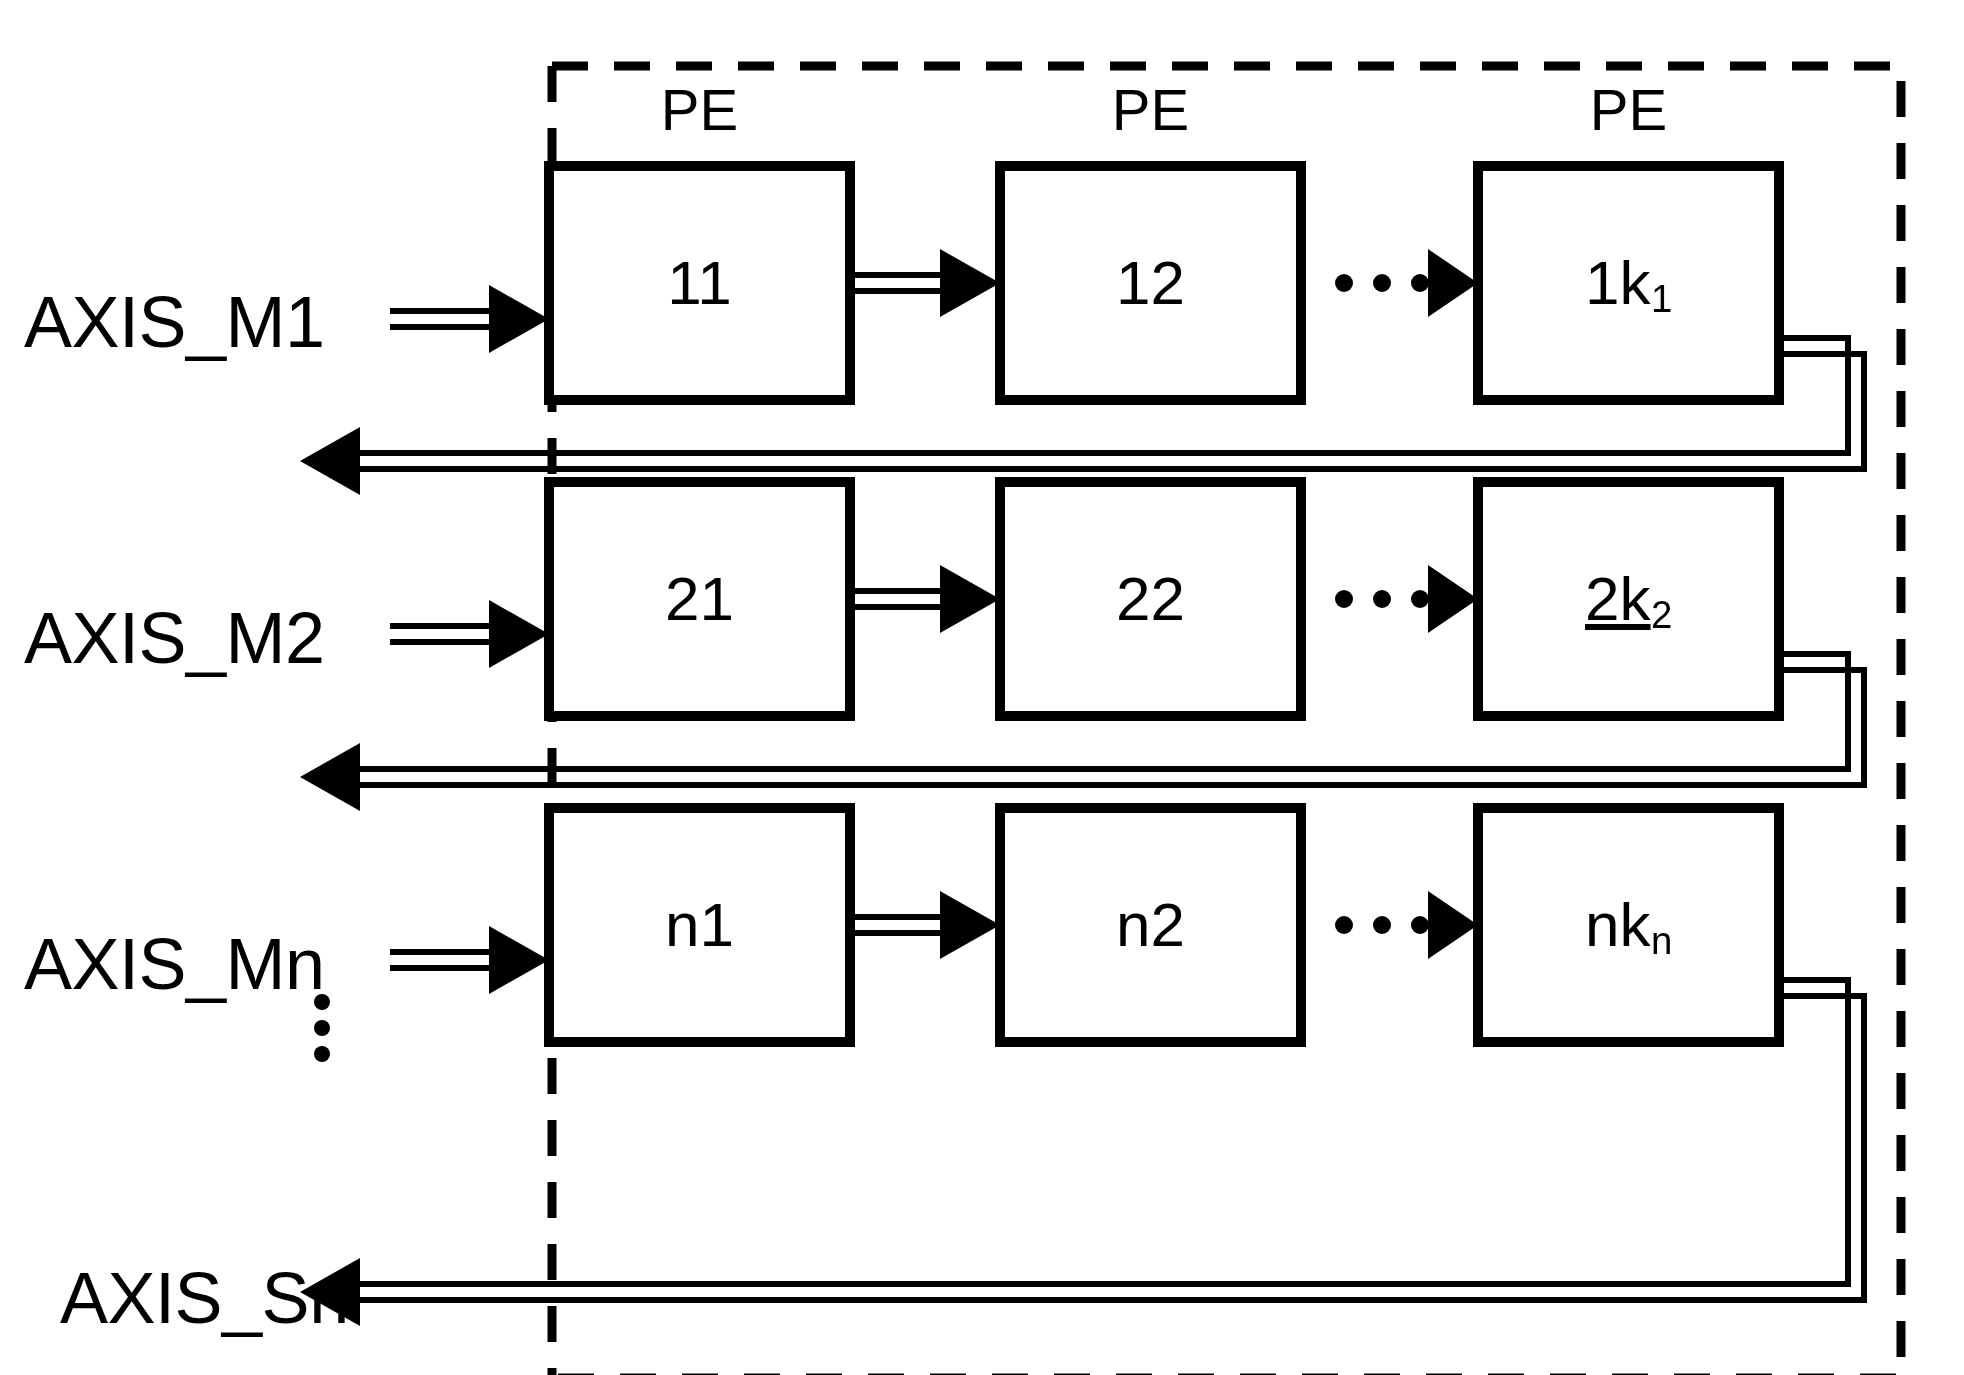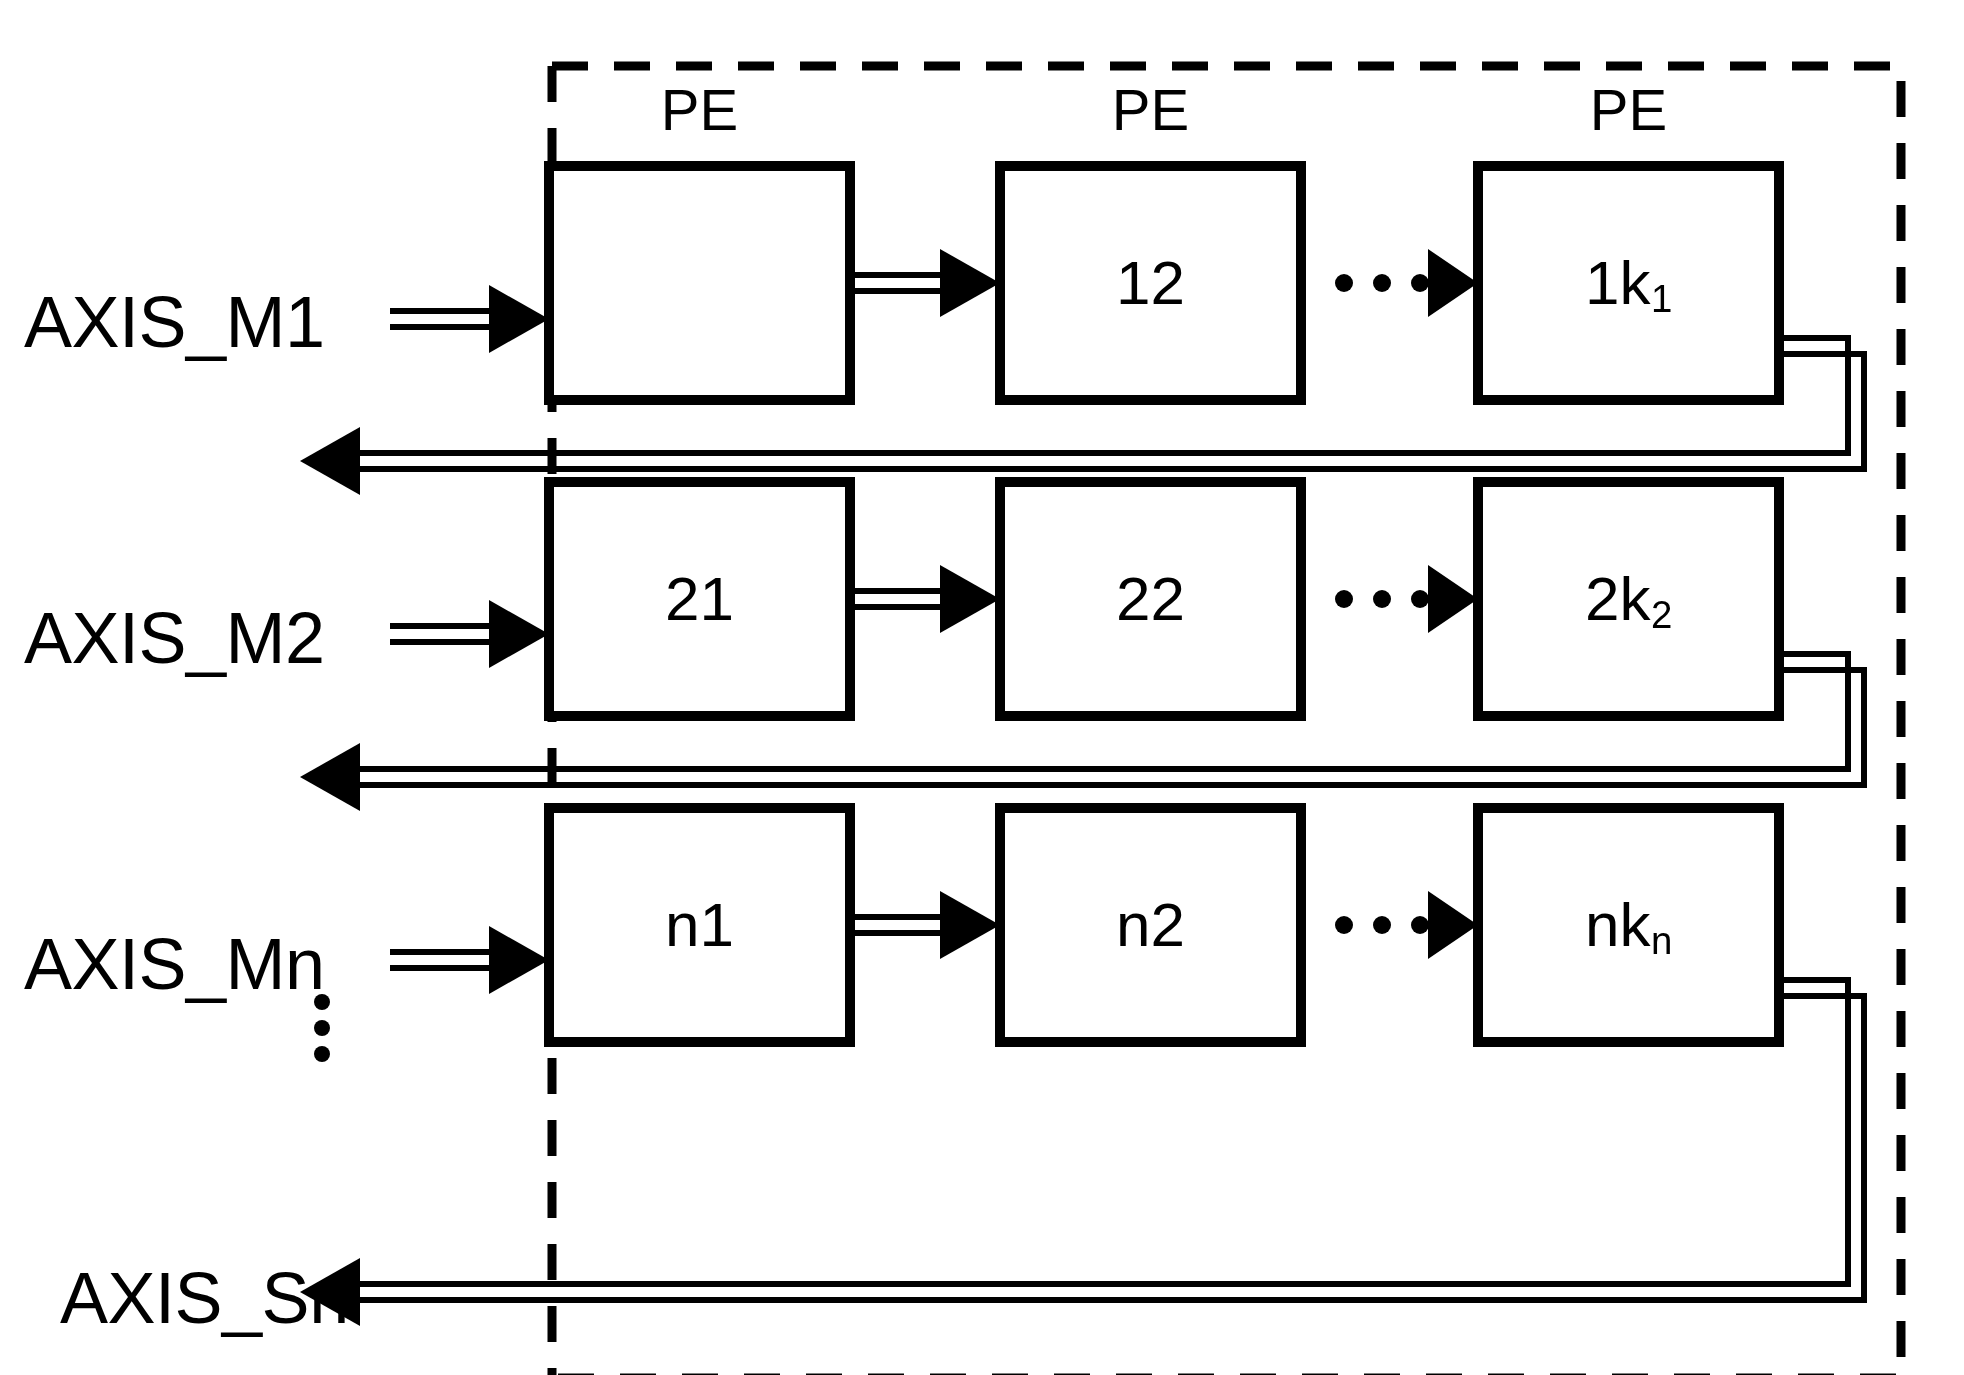--- a/index.html
+++ b/index.html
@@ -150,27 +150,28 @@
         <path d="M360,1210 L300,1244 L360,1278 z" fill="#000"></path>
       </g>
     </g>
   </svg>
 
   <div class="pe-cap" style="left:549px;top:33px;width:301px;">PE</div>
   <div class="pe-cap" style="left:1000px;top:33px;width:301px;">PE</div>
   <div class="pe-cap" style="left:1478px;top:33px;width:301px;">PE</div>
 
   <div class="axis-label" style="left:24px;top:238px;">AXIS_M1</div>
+  <div class="pe-box-label" style="left:549px;top:204px;width:301px;"><span>11</span></div>
   <div class="pe-box-label" style="left:1000px;top:204px;width:301px;"><span>12</span></div>
   <div class="pe-box-label" style="left:1478px;top:204px;width:301px;"><span>1k</span><sub>1</sub></div>
 
   <div class="axis-label" style="left:24px;top:554px;">AXIS_M2</div>
   <div class="pe-box-label" style="left:549px;top:520px;width:301px;"><span>21</span></div>
   <div class="pe-box-label" style="left:1000px;top:520px;width:301px;"><span>22</span></div>
-  <div class="pe-box-label" style="left:1478px;top:520px;width:301px;"><span>2k</span><sub>2</sub></div>
+  <div class="pe-box-label" style="left:1478px;top:520px;width:301px;text-decoration:underline;"><span>2k</span><sub>2</sub></div>
 
   <div style="position:absolute;left:300px;top:938px;width:44px;height:84px;">
     <span style="position:absolute;left:14px;top:8px;width:16px;height:16px;border-radius:50%;background:#000;display:block;"></span>
     <span style="position:absolute;left:14px;top:34px;width:16px;height:16px;border-radius:50%;background:#000;display:block;"></span>
     <span style="position:absolute;left:14px;top:60px;width:16px;height:16px;border-radius:50%;background:#000;display:block;"></span>
   </div>
 
   <div class="axis-label" style="left:24px;top:880px;">AXIS_Mn</div>
   <div class="axis-label" style="left:60px;top:1214px;">AXIS_Sn</div>
   <div class="pe-box-label" style="left:549px;top:846px;width:301px;"><span>n1</span></div>

